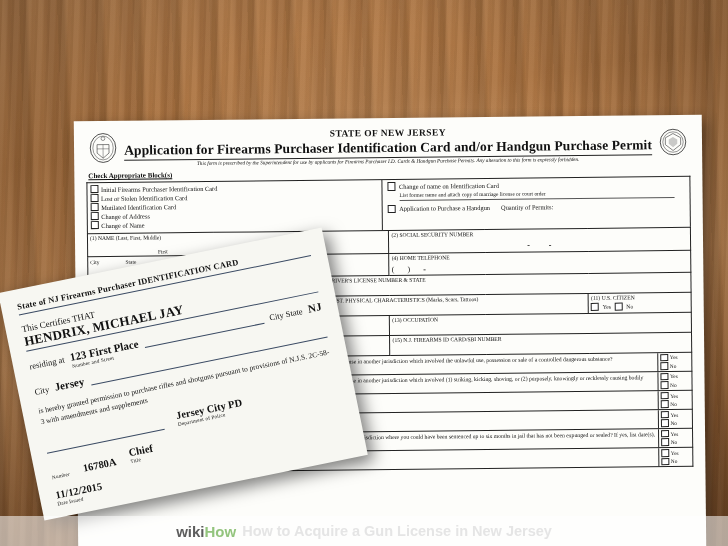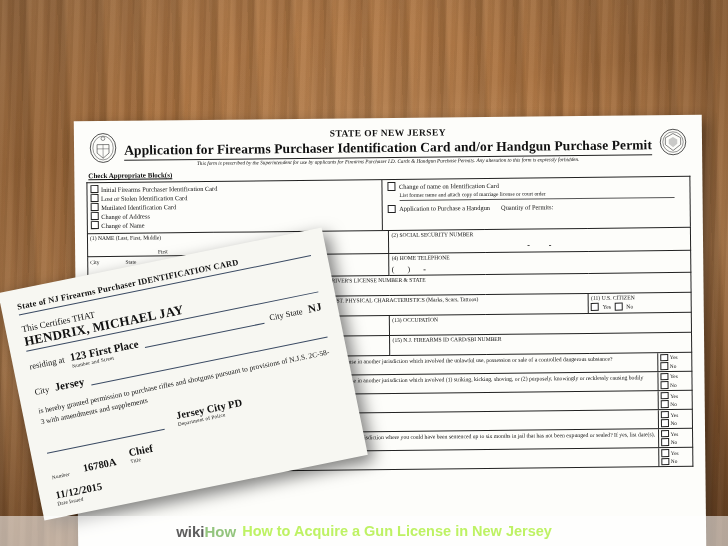--- a/index.html
+++ b/index.html
@@ -315,21 +315,21 @@
   }
   #wikihow-bar .wh-logo {
     font-size: 15px;
     font-weight: bold;
     color: #5d5d5d;
   }
   #wikihow-bar .wh-logo .green { color: #93c47d; }
   #wikihow-bar .wh-text {
     font-size: 14.5px;
     font-weight: bold;
-    color: #bef264;
+    color: #e5e5e5;
   }
 </style>
 </head>
 <body>
 
 <div id="stage">
 
   <div class="wood"></div>
 
   <div id="form-sheet">

